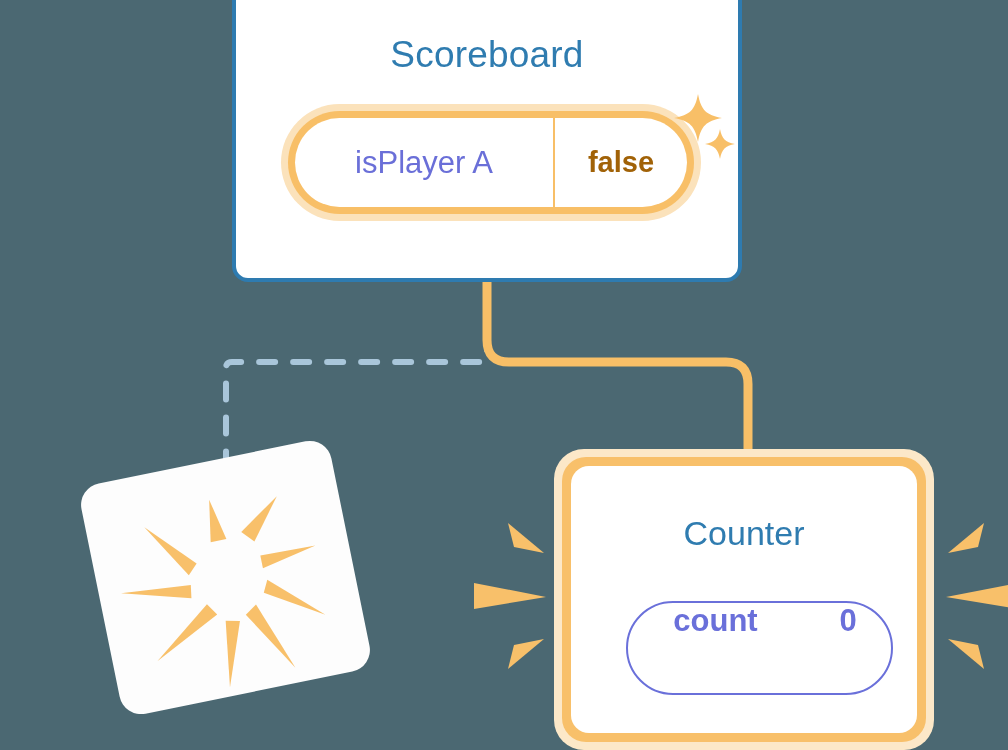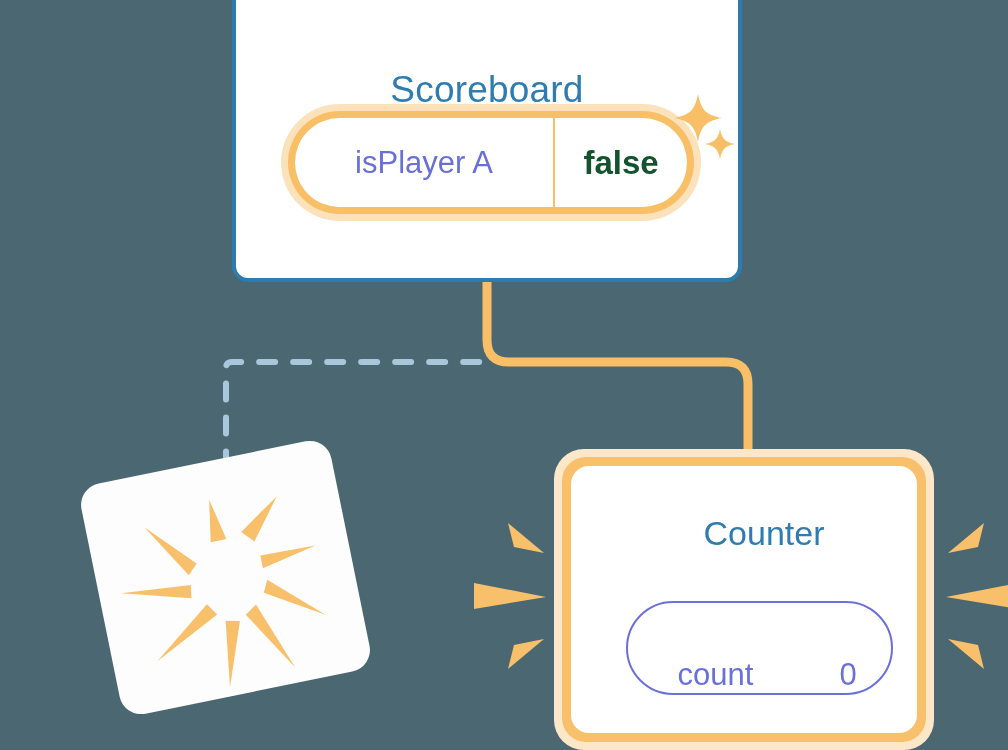--- a/index.html
+++ b/index.html
@@ -43,21 +43,20 @@
   }
   .scoreboard-title {
     position: absolute;
     left: 0;
     top: 48px;
     width: 100%;
     text-align: center;
     font-size: 37px;
     color: #2f7cb0;
     letter-spacing: 0.2px;
-    margin-top: 35px;
   }
 
   
   .pill-hot-wrap {
     position: absolute;
     left: 45px;
     top: 118px;
     width: 420px;
     height: 117px;
     border-radius: 60px;
@@ -96,23 +95,23 @@
   .pill-hot-divider {
     width: 2px;
     background: #f8bf67;
     margin: 0;
   }
   .pill-hot-val {
     flex: 1 1 auto;
     display: flex;
     align-items: center;
     justify-content: center;
-    font-size: 33px;
+    font-size: 29px;
     font-weight: bold;
-    color: #14532d;
+    color: #a16207;
   }
 
   
   .sparkle {
     position: absolute;
   }
 
   
   .counter-card {
     position: absolute;
@@ -137,34 +136,34 @@
     background: #ffffff;
   }
   .counter-title {
     position: absolute;
     left: 0;
     top: 48px;
     width: 100%;
     text-align: center;
     font-size: 34px;
     color: #2f7cb0;
-    padding-left: 20px;
   }
   .pill-cool {
     position: absolute;
     left: 55px;
     top: 135px;
     width: 267px;
     height: 94px;
     border: 2px solid #6a70da;
     border-radius: 47px;
     background: #ffffff;
     box-sizing: border-box;
     display: flex;
-    align-items: flex-end;
+    align-items: flex-start;
+    font-weight: bold;
   }
   .pill-cool-key {
     flex: 0 0 175px;
     display: flex;
     align-items: center;
     justify-content: center;
     font-size: 31px;
     color: #6a70da;
   }
   .pill-cool-divider {

